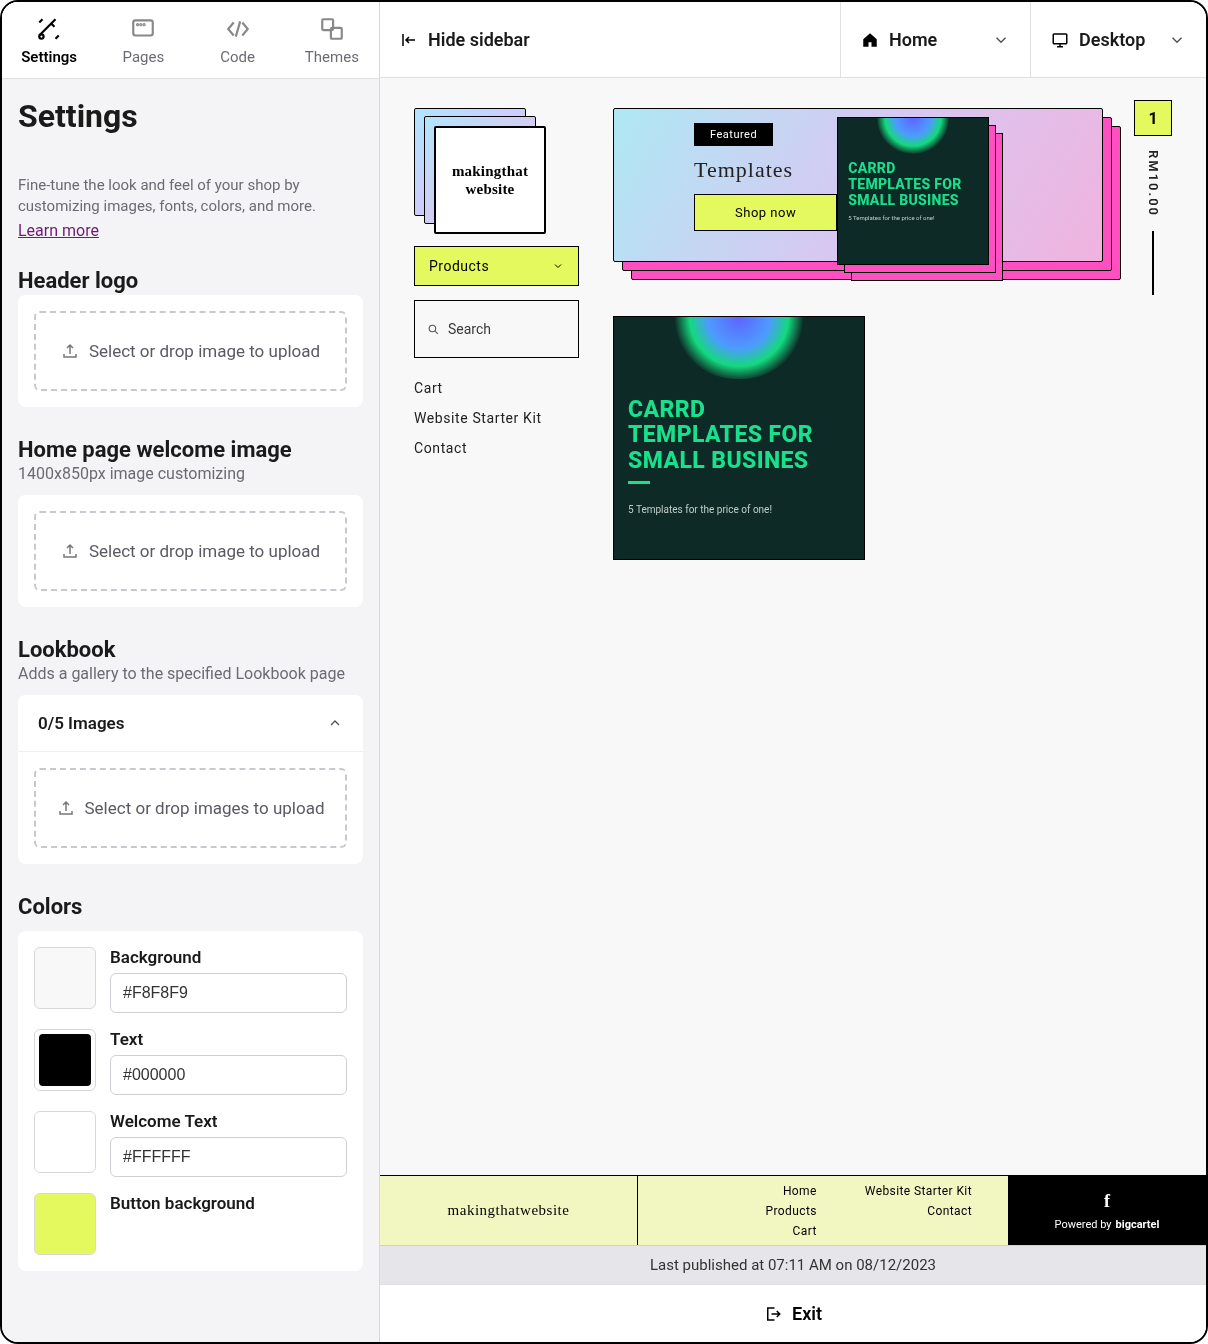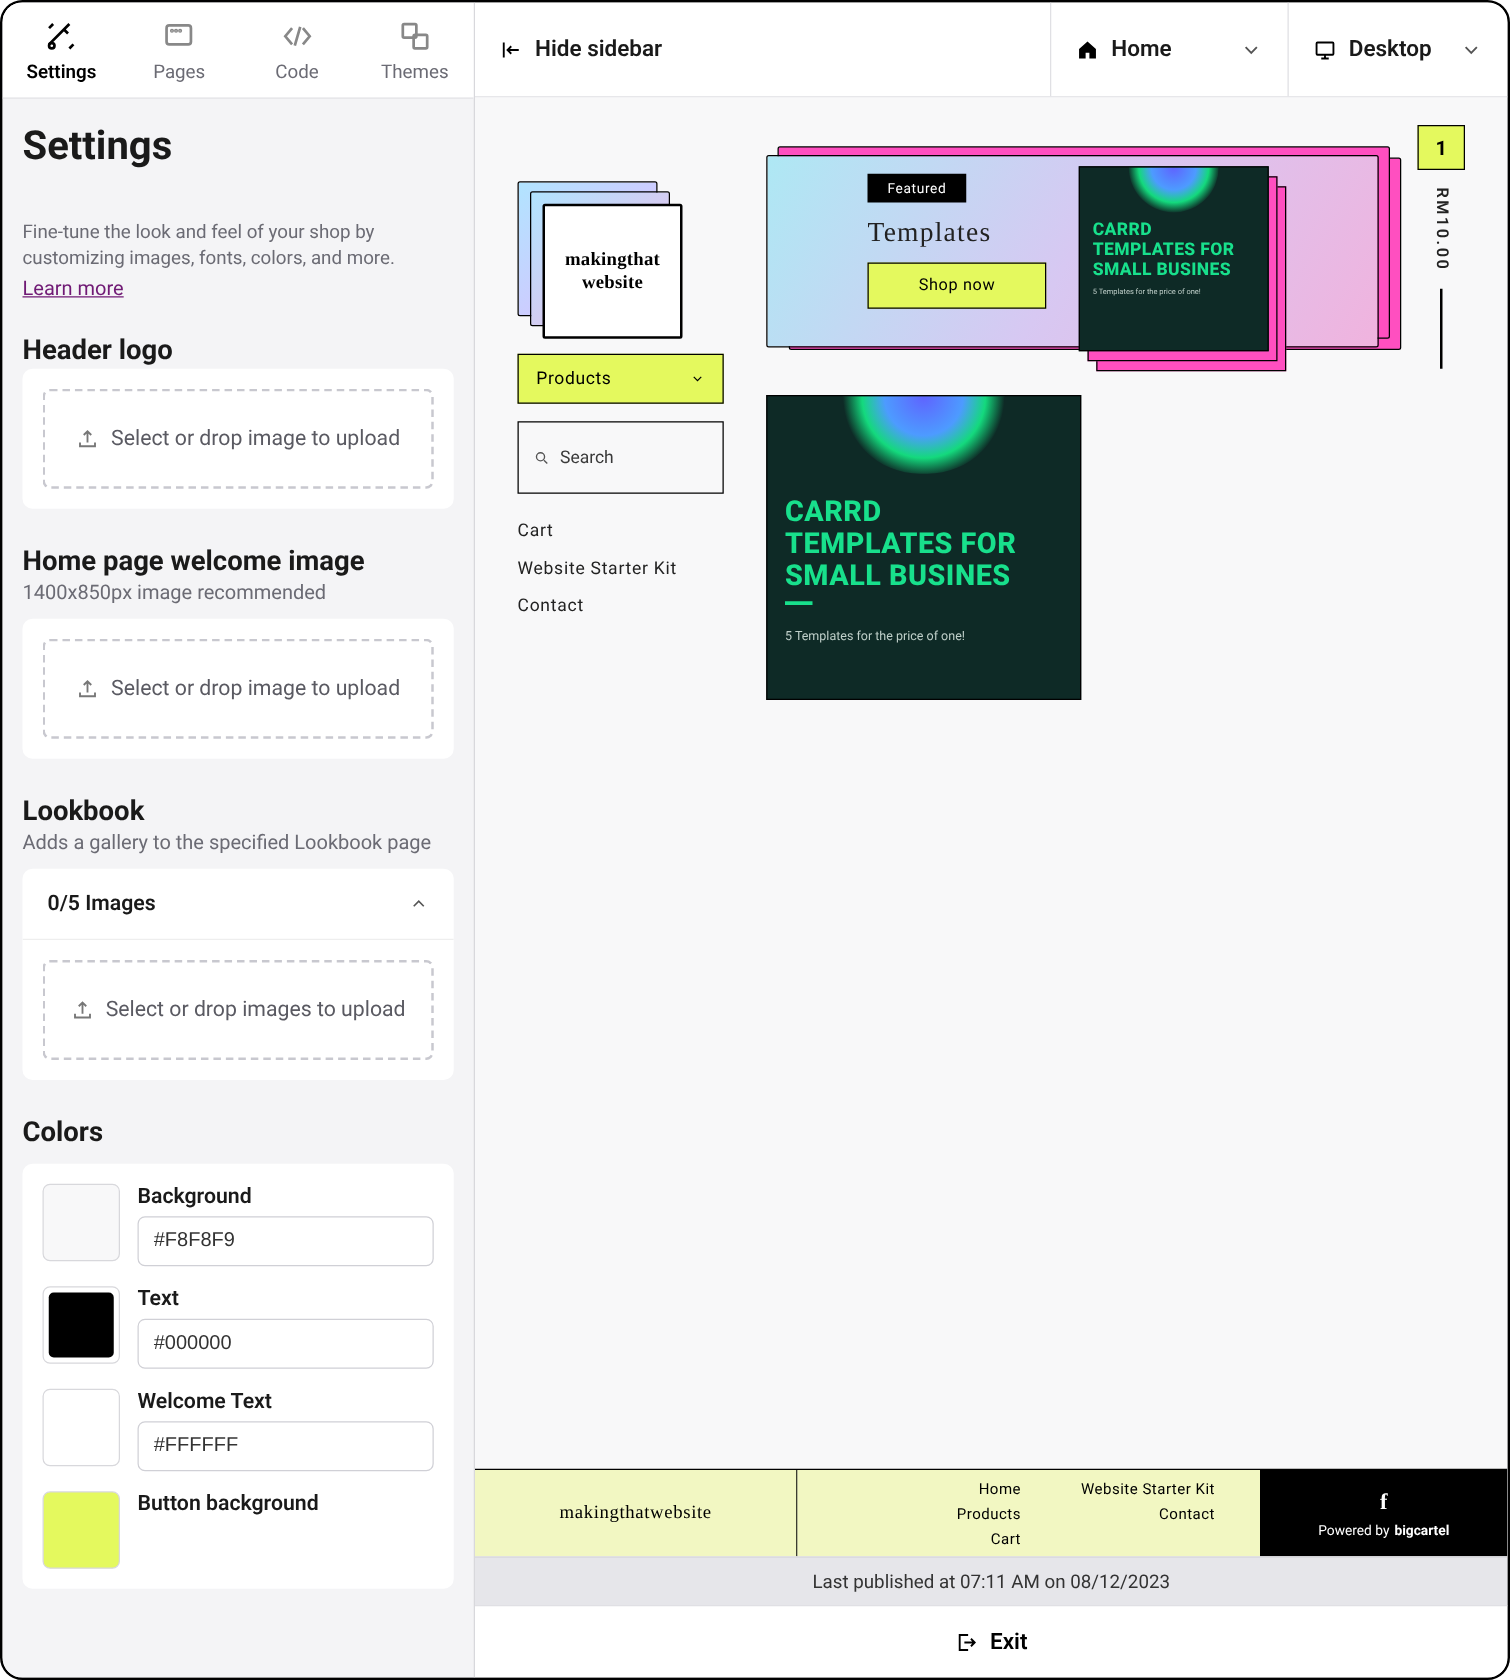--- a/index.html
+++ b/index.html
@@ -46,38 +46,38 @@
 .topbar { display: flex; align-items: stretch; border-bottom: 1px solid #e0e0e4; background: #fff; height: 76px; }
 .topbar-left { flex: 1; display: flex; align-items: center; padding: 0 20px; gap: 10px; font-size: 18px; font-weight: 600; color: #1a1a1a; }
 .topbar-seg { display: flex; align-items: center; gap: 10px; padding: 0 20px; border-left: 1px solid #e0e0e4; font-size: 18px; font-weight: 600; color: #1a1a1a; }
 .topbar-seg svg, .topbar-left svg { width: 18px; height: 18px; }
 .dd-caret { margin-left: auto; }
 
 
 .preview { flex: 1; background: #f8f8f9; position: relative; overflow: hidden; }
 .pv-inner { position: absolute; inset: 0; padding: 30px 34px 0 34px; display: flex; gap: 34px; }
 .pv-sidebar { width: 165px; display: flex; flex-direction: column; gap: 14px; }
-.logo-stack { position: relative; width: 140px; height: 124px; margin-top: 37px; }
+.logo-stack { position: relative; width: 140px; height: 124px; }
 .logo-stack .card { position: absolute; width: 112px; height: 108px; border-radius: 2px; }
 .logo-stack .c1 { left: 0; top: 0; background: linear-gradient(135deg,#b1e4ff,#e6b7ff); border: 1.5px solid #000; }
 .logo-stack .c2 { left: 10px; top: 8px; background: linear-gradient(135deg,#b1e4ff,#f3b7e6); border: 1.5px solid #000; }
 .logo-stack .c3 { left: 20px; top: 18px; background: #fff; border: 2px solid #000; display: flex; align-items: center; justify-content: center; text-align: center; font-size: 15px; font-weight: 600; letter-spacing: .2px; line-height: 1.2; padding: 6px; font-family: Georgia, serif; }
 
 .pv-btn { border: 1.5px solid #000; padding: 11px 14px; font-size: 14px; letter-spacing: .5px; display: flex; align-items: center; justify-content: space-between; cursor: pointer; }
 .pv-btn.filled { background: #e4f95e; }
 .pv-search { border: 1.5px solid #000; padding: 20px 12px; font-size: 14px; display: flex; align-items: center; gap: 8px; color: #3a3a3a; }
 .pv-nav { list-style: none; display: flex; flex-direction: column; gap: 14px; margin-top: 8px; }
 .pv-nav li { font-size: 14px; letter-spacing: .6px; color: #222; }
 
 .pv-main { flex: 1; position: relative; }
 .hero-stack { position: relative; width: 508px; height: 180px; }
 .hero-stack .hcard { position: absolute; width: 490px; height: 154px; border: 1.5px solid #000; border-radius: 2px; }
 .hero-stack .h1 { left: 18px; top: 18px; background: #ff4fc0; }
 .hero-stack .h2 { left: 9px; top: 9px; background: #ff4fc0; }
-.hero-stack .h3 { left: 0; top: 16px; background: linear-gradient(120deg,#aee8f4 0%,#d7c8f2 50%,#f0b3de 100%); display: flex; padding: 14px 0 14px 80px; gap: 26px; }
+.hero-stack .h3 { left: 0; top: 0; background: linear-gradient(120deg,#aee8f4 0%,#d7c8f2 50%,#f0b3de 100%); display: flex; padding: 14px 0 14px 80px; }
 .hero-left { display: flex; flex-direction: column; gap: 11px; align-items: flex-start; }
 .hero-badge { background: #000; color: #fff; font-size: 11px; padding: 5px 16px; letter-spacing: .5px; }
 .hero-title { font-size: 22px; font-family: Georgia, serif; letter-spacing: 1px; color: #222; }
 .hero-cta { background: #e4f95e; border: 1.5px solid #000; padding: 10px 40px; font-size: 13px; letter-spacing: .5px; }
 .hero-right { position: relative; width: 170px; }
 .hero-right .imgcard { position: absolute; width: 152px; height: 148px; border: 1.5px solid #000; }
 .hero-right .i1 { left: 14px; top: 10px; background: #ff4fc0; }
 .hero-right .i2 { left: 7px; top: 2px; background: #ff4fc0; }
 .hero-right .i3 { left: 0; top: -6px; background: #0e2a26; display: flex; flex-direction: column; padding: 0 10px 10px; overflow: hidden; }
 .carrd-orb { width: 72px; height: 36px; border-radius: 0 0 60px 60px; background: radial-gradient(circle at 50% 0%, #5f63ff 0%, #4d9bff 35%, #14d97d 55%, #0e2a26 72%); margin: 0 auto 6px; }
@@ -169,21 +169,21 @@
               <svg viewBox="0 0 24 24" fill="none" stroke="#777" stroke-width="2">
                   <path d="M12 16 V4 M8 8 L12 4 L16 8 M4 16 V20 H20 V16"></path>
                 </svg>
               <span>Select or drop image to upload</span>
             </div>
           </div>
         </div>
 
         <div class="section">
           <div class="section-title">Home page welcome image</div>
-          <div class="section-sub">1400x850px image recommended</div>
+          <div class="section-sub">1400x850px image customizing</div>
           <div class="upload-card">
             <div class="upload-drop">
               <svg viewBox="0 0 24 24" fill="none" stroke="#777" stroke-width="2">
                   <path d="M12 16 V4 M8 8 L12 4 L16 8 M4 16 V20 H20 V16"></path>
                 </svg>
               <span>Select or drop image to upload</span>
             </div>
           </div>
         </div>
 

